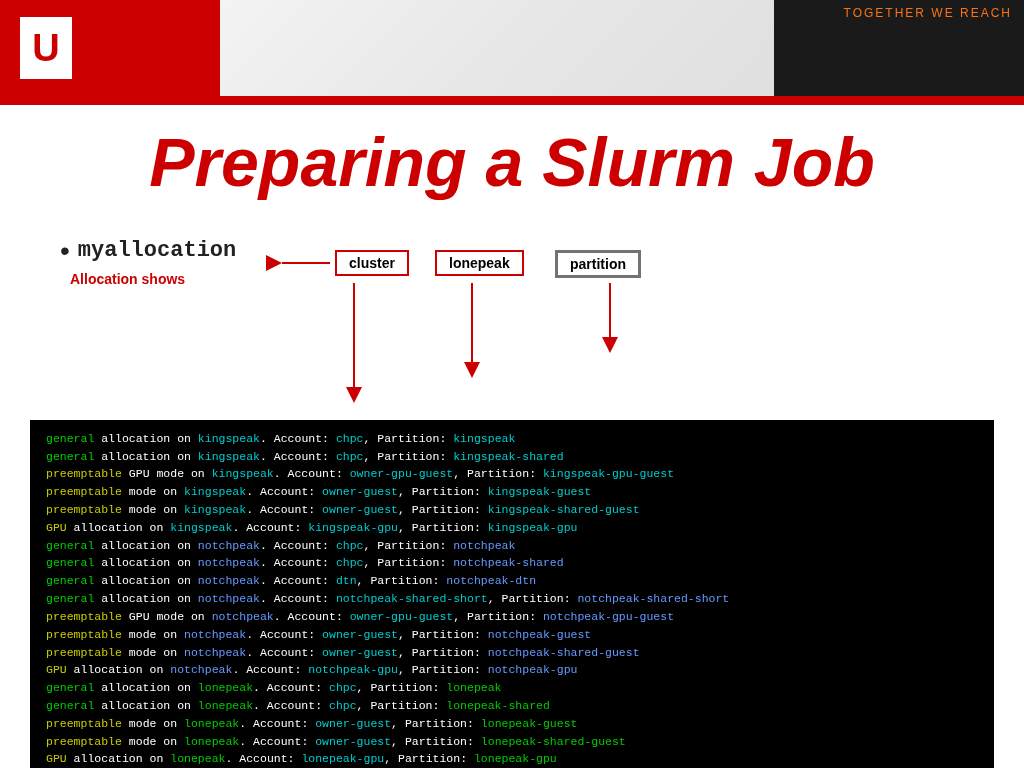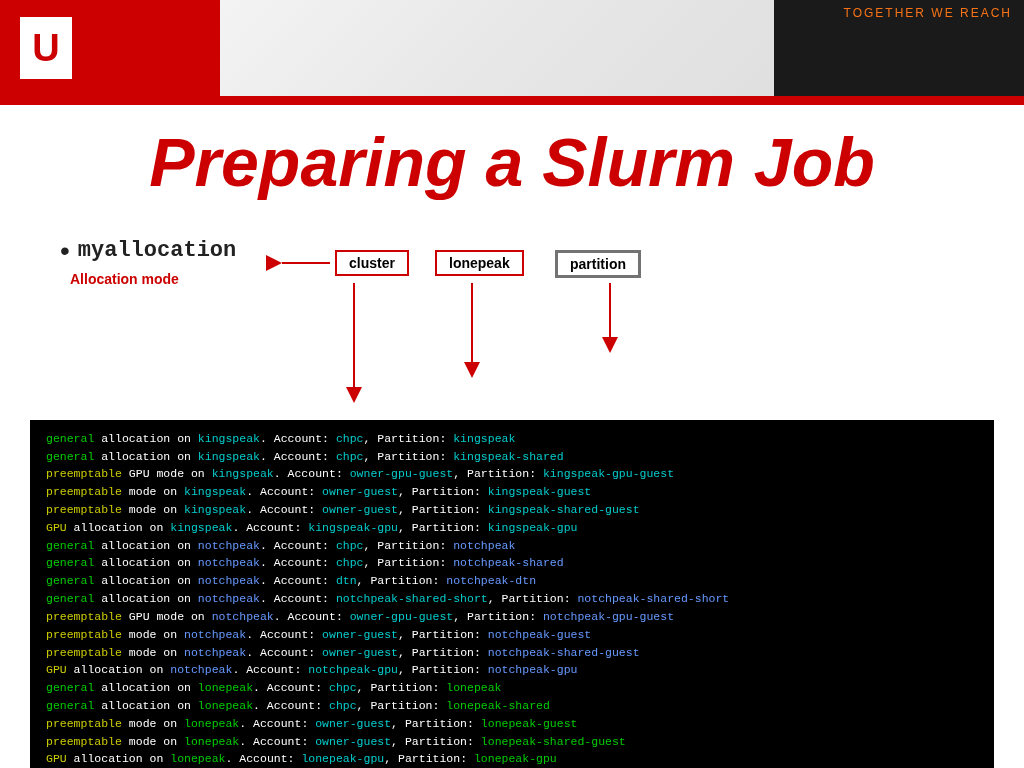--- a/index.html
+++ b/index.html
@@ -189,21 +189,21 @@
         <line x1="432" y1="68" x2="432" y2="155" stroke="#cc0000" stroke-width="2" marker-end="url(#arrowhead-down)"></line>
 
         <line x1="570" y1="68" x2="570" y2="130" stroke="#cc0000" stroke-width="2" marker-end="url(#arrowhead-down)"></line>
       </svg>
 
       <div style="position:absolute; top:20px; left:20px; display:flex; align-items:center; gap:8px;">
         <span style="font-size:28px; color:#222;">•</span>
         <span style="font-family:'Courier New',monospace; font-size:22px; font-weight:bold; color:#222;">myallocation</span>
       </div>
 
-      <div style="position:absolute; top:56px; left:30px; color:#cc0000; font-size:14px; font-weight:bold;">Allocation mode</div>
+      <div style="position:absolute; top:56px; left:30px; color:#cc0000; font-size:14px; font-weight:bold;">Allocation shows</div>
 
       <div style="position:absolute; top:35px; left:295px; border:2px solid #cc0000; padding:3px 12px; background:white; font-size:14px; font-weight:bold;">cluster</div>
 
       <div style="position:absolute; top:35px; left:395px; border:2px solid #cc0000; padding:3px 12px; background:white; font-size:14px; font-weight:bold;">lonepeak</div>
 
       <div style="position:absolute; top:35px; left:515px; border:3px solid #737373; padding:3px 12px; background:white; font-size:14px; font-weight:bold;">partition</div>
 
 
     </div>
 

